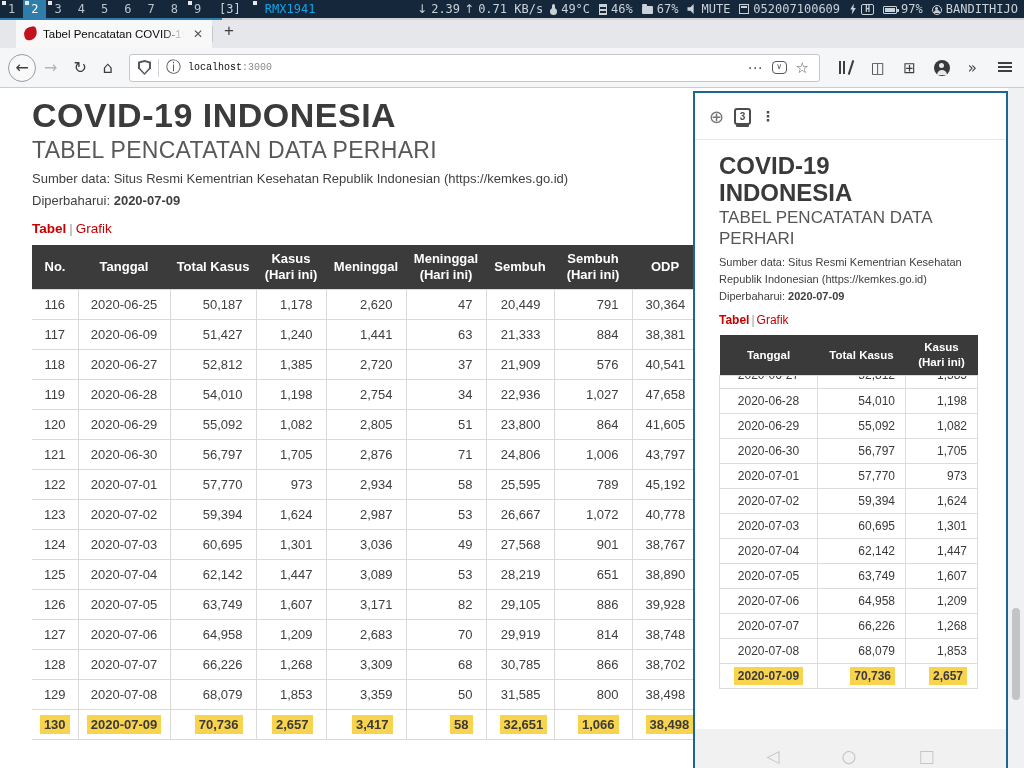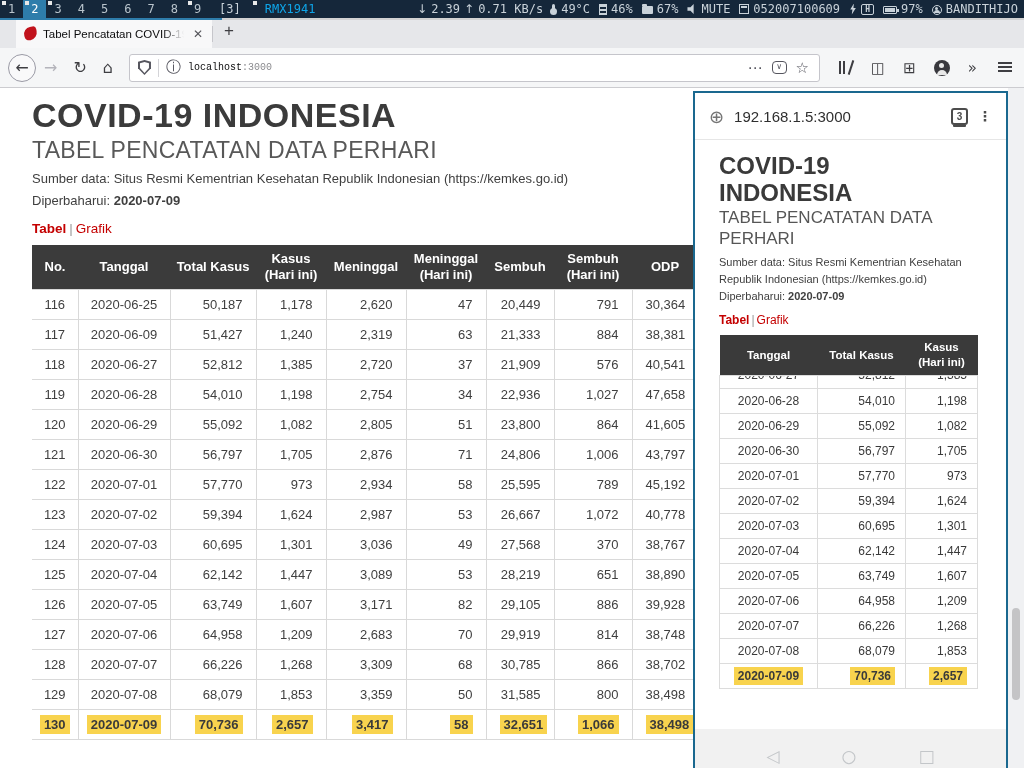--- a/index.html
+++ b/index.html
@@ -301,21 +301,21 @@
           <td class="r">20,449</td>
           <td class="r">791</td>
           <td class="r">30,364</td>
           <td class="r">946</td>
         </tr>
         <tr>
           <td class="c">117</td>
           <td class="c">2020-06-09</td>
           <td class="r">51,427</td>
           <td class="r">1,240</td>
-          <td class="r">2,319</td>
+          <td class="r">1,441</td>
           <td class="r">63</td>
           <td class="r">21,333</td>
           <td class="r">884</td>
           <td class="r">38,381</td>
           <td class="r">1,087</td>
         </tr>
         <tr>
           <td class="c">118</td>
           <td class="c">2020-06-27</td>
           <td class="r">52,812</td>
@@ -388,21 +388,21 @@
           <td class="r">-4,414</td>
         </tr>
         <tr>
           <td class="c">124</td>
           <td class="c">2020-07-03</td>
           <td class="r">60,695</td>
           <td class="r">1,301</td>
           <td class="r">3,036</td>
           <td class="r">49</td>
           <td class="r">27,568</td>
-          <td class="r">370</td>
+          <td class="r">901</td>
           <td class="r">38,767</td>
           <td class="r">-2,011</td>
         </tr>
         <tr>
           <td class="c">125</td>
           <td class="c">2020-07-04</td>
           <td class="r">62,142</td>
           <td class="r">1,447</td>
           <td class="r">3,089</td>
           <td class="r">53</td>
@@ -475,21 +475,20 @@
   </table>
 </div>
 
 <div class="ffscroll">
   <div class="ffthumb"></div>
 </div>
 
 <div class="phone">
   <div class="ph-url">
     <span class="globe">⊕</span>
-    <span class="addr">192.168.1.5:3000</span>
     <span class="tabcount">3</span>
     <span class="kebab">⋮</span>
   </div>
   <div class="ph-divider"></div>
   <div class="ph-title">COVID-19 INDONESIA</div>
   <div class="ph-sub">TABEL PENCATATAN DATA PERHARI</div>
   <div class="ph-src">Sumber data: Situs Resmi Kementrian Kesehatan Republik Indonesian (https://kemkes.go.id)</div>
   <div class="ph-upd"><span>Diperbaharui:</span> <b>2020-07-09</b></div>
   <div class="ph-nav">
     <a class="lnk b" href="#">Tabel</a><span class="sep">|</span><a class="lnk" href="#">Grafik</a>

